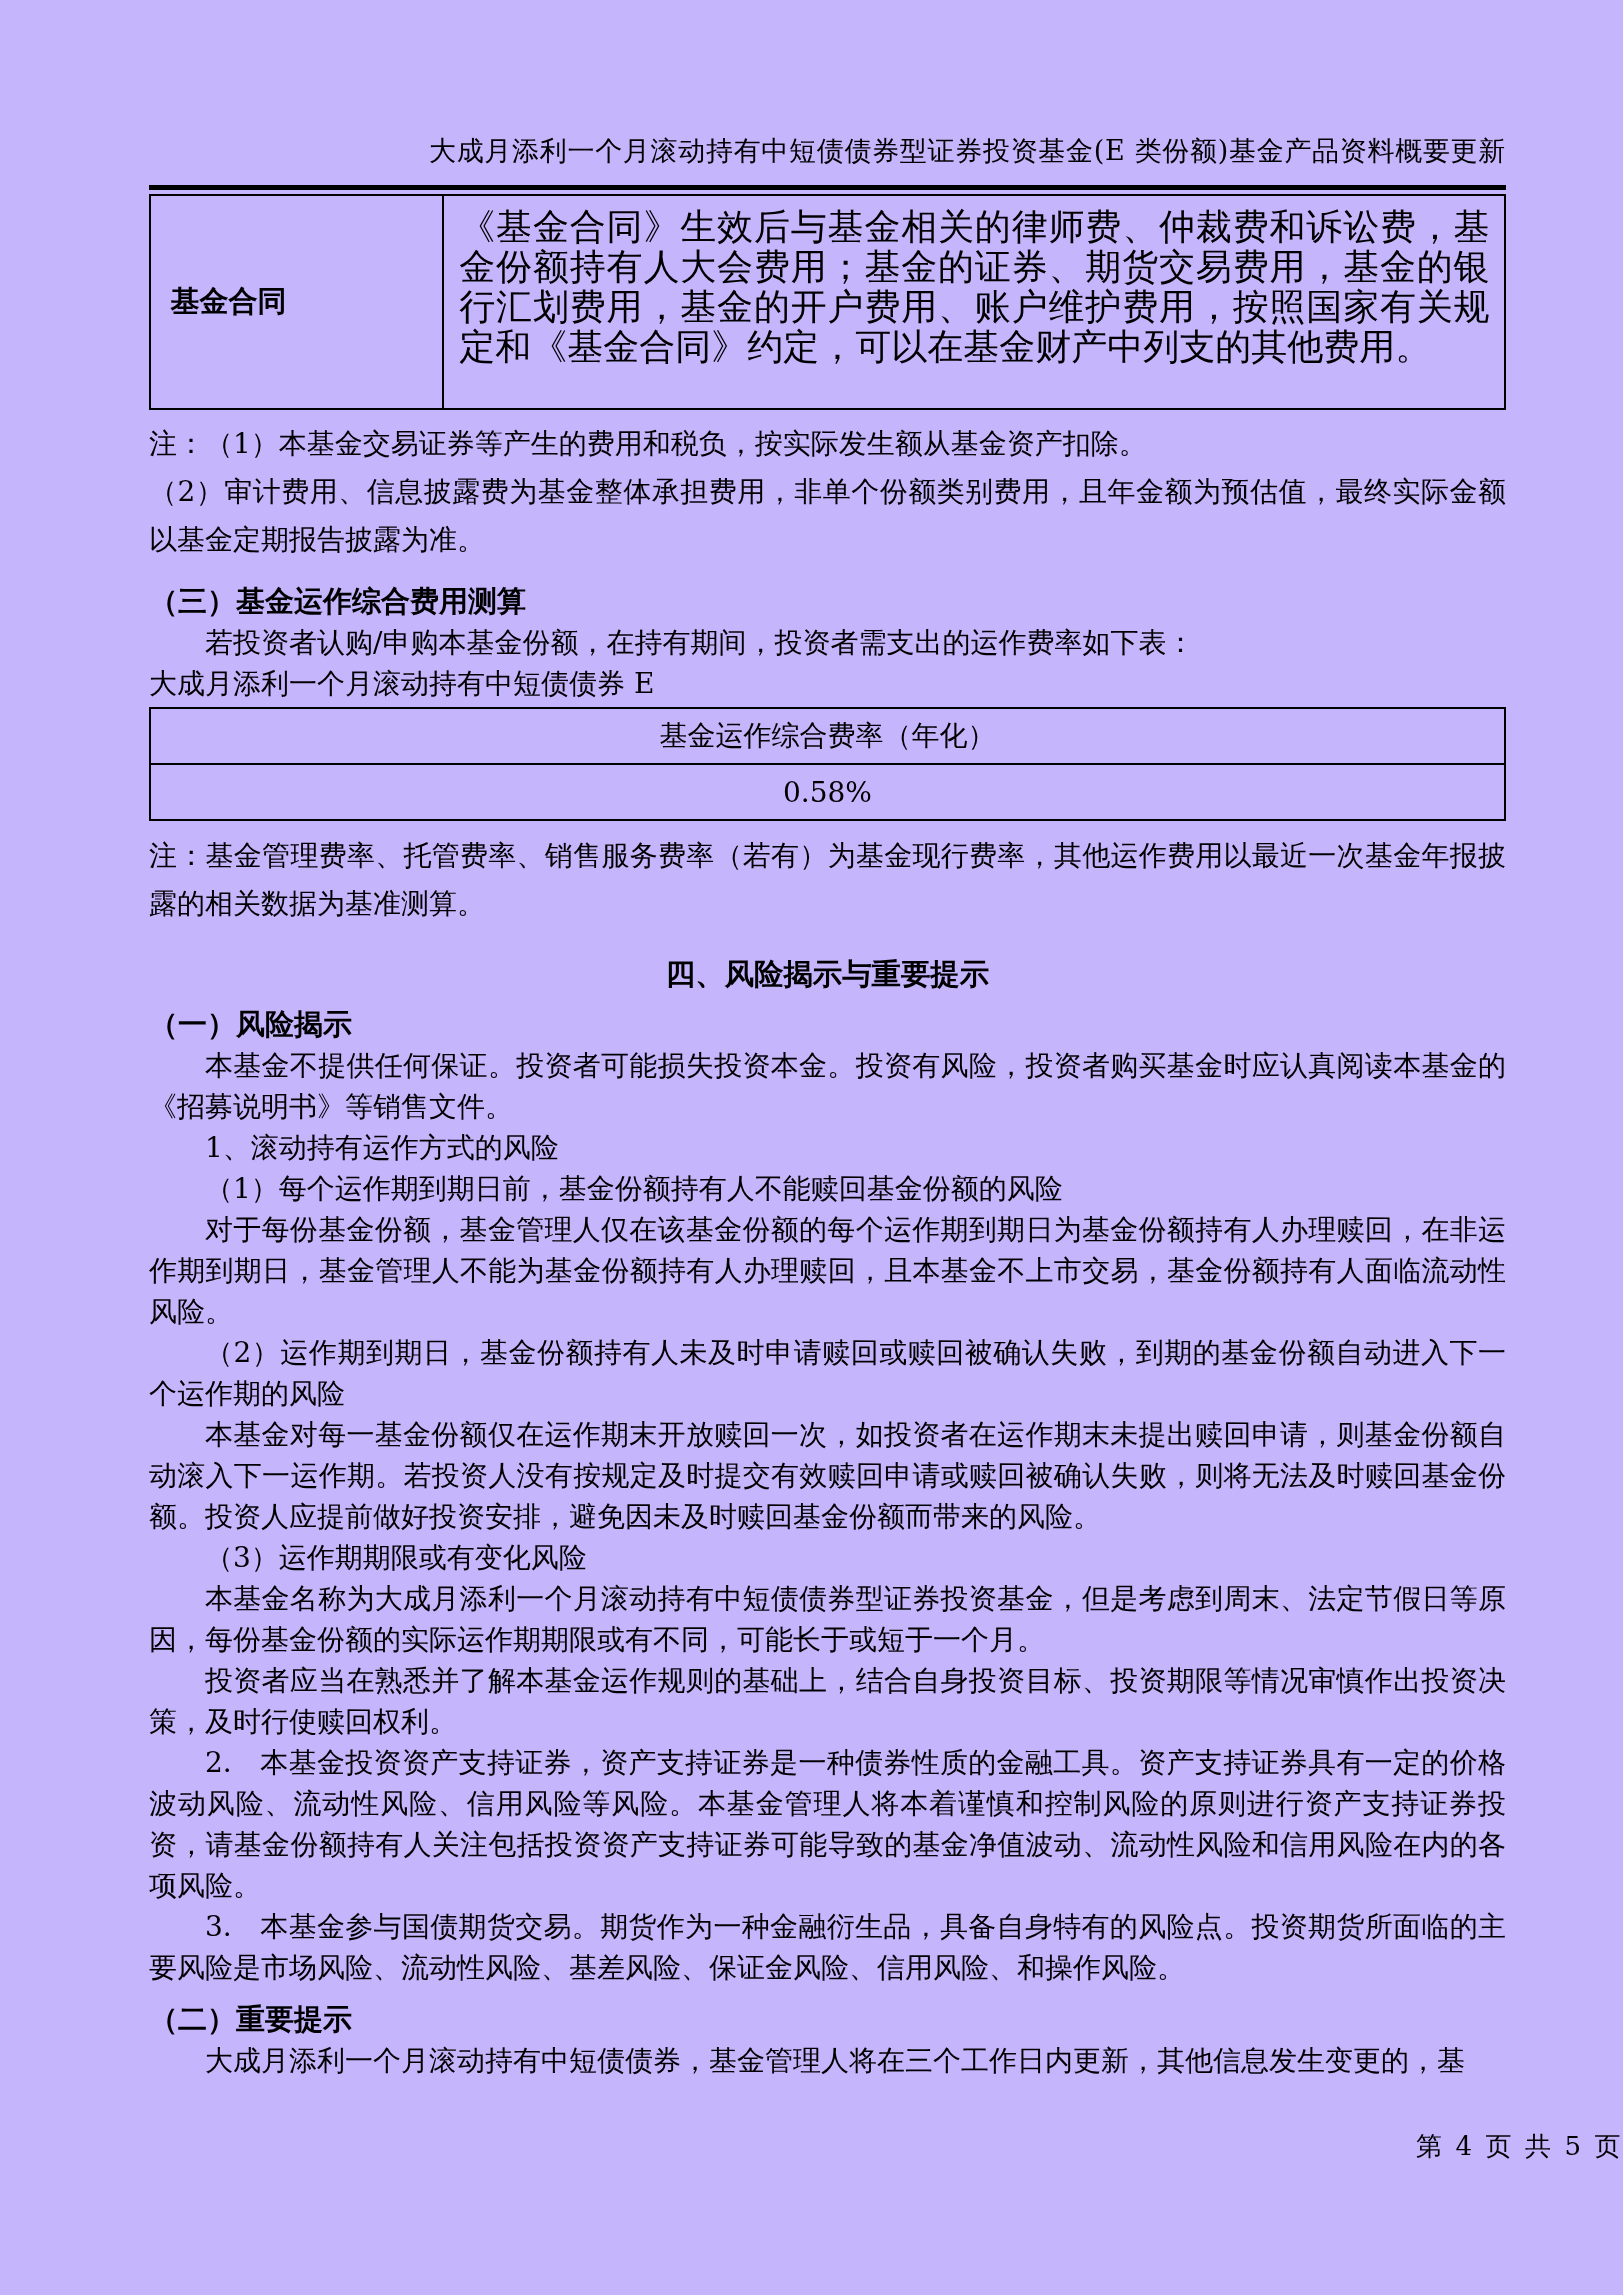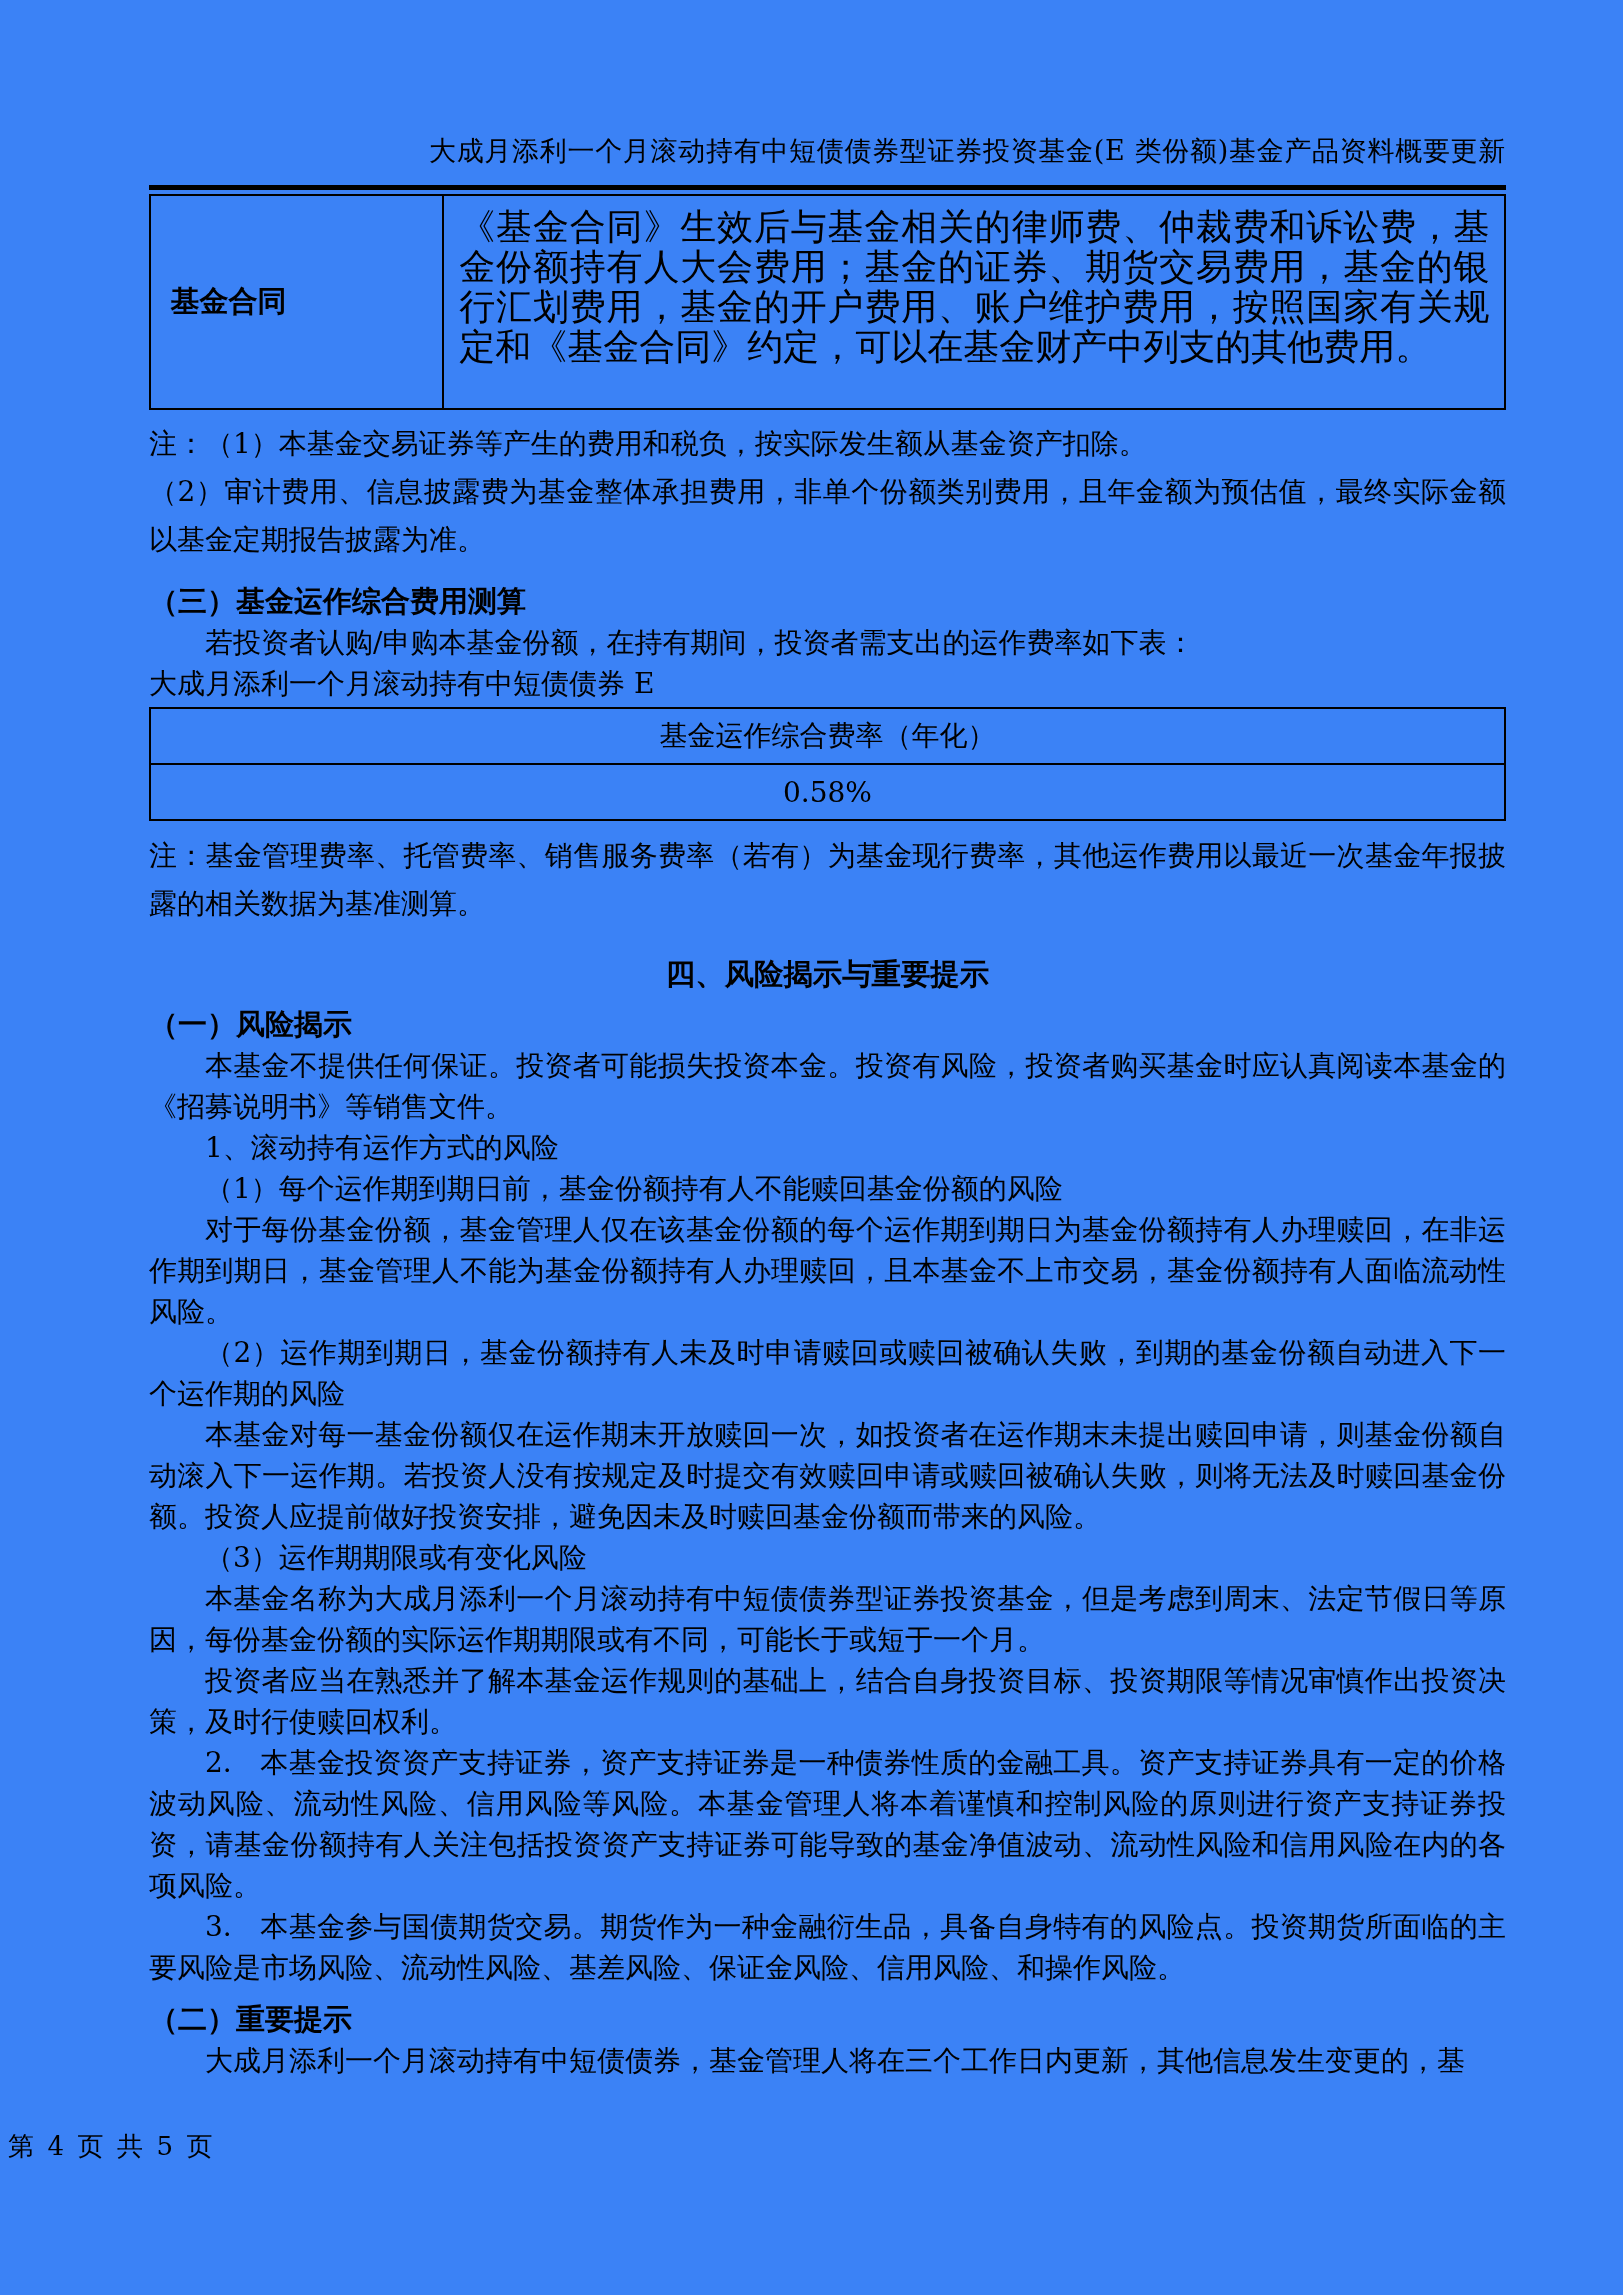--- a/index.html
+++ b/index.html
@@ -1,19 +1,19 @@
 <!DOCTYPE html>
 <html lang="zh" style="font-size:10.5px"><head>
 <meta charset="utf-8">
 <style>
   html, body { margin: 0; padding: 0; background: #ffffff; }
   .page {
     width: 1623px;
     height: 2295px;
-    background: #3b82f6;
+    background: #c4b5fd;
     color: #000000;
     font-family: "DejaVu Serif", "Liberation Serif", serif;
     position: relative;
     box-sizing: border-box;
     padding: 134px 117px 0 149px;
     overflow: hidden;
   }
   .header-title {
     text-align: right;
     font-size: 27px;
@@ -93,24 +93,24 @@
     margin-top: 3.3px;
   }
   table.rate-table td {
     border: 2.6px solid #000;
     text-align: center;
     font-size: 28px;
     height: 52px;
   }
   .page-footer {
     position: absolute;
-    left: 8px;
+    left: 0;
     right: 0;
     bottom: 131px;
-    text-align: left;
+    text-align: right;
     font-size: 26px;
     letter-spacing: 2.6px;
   }
 </style>
 </head>
 <body>
 
 <div class="page">
 
   <div class="header-title">大成月添利一个月滚动持有中短债债券型证券投资基金(E 类份额)基金产品资料概要更新</div>

